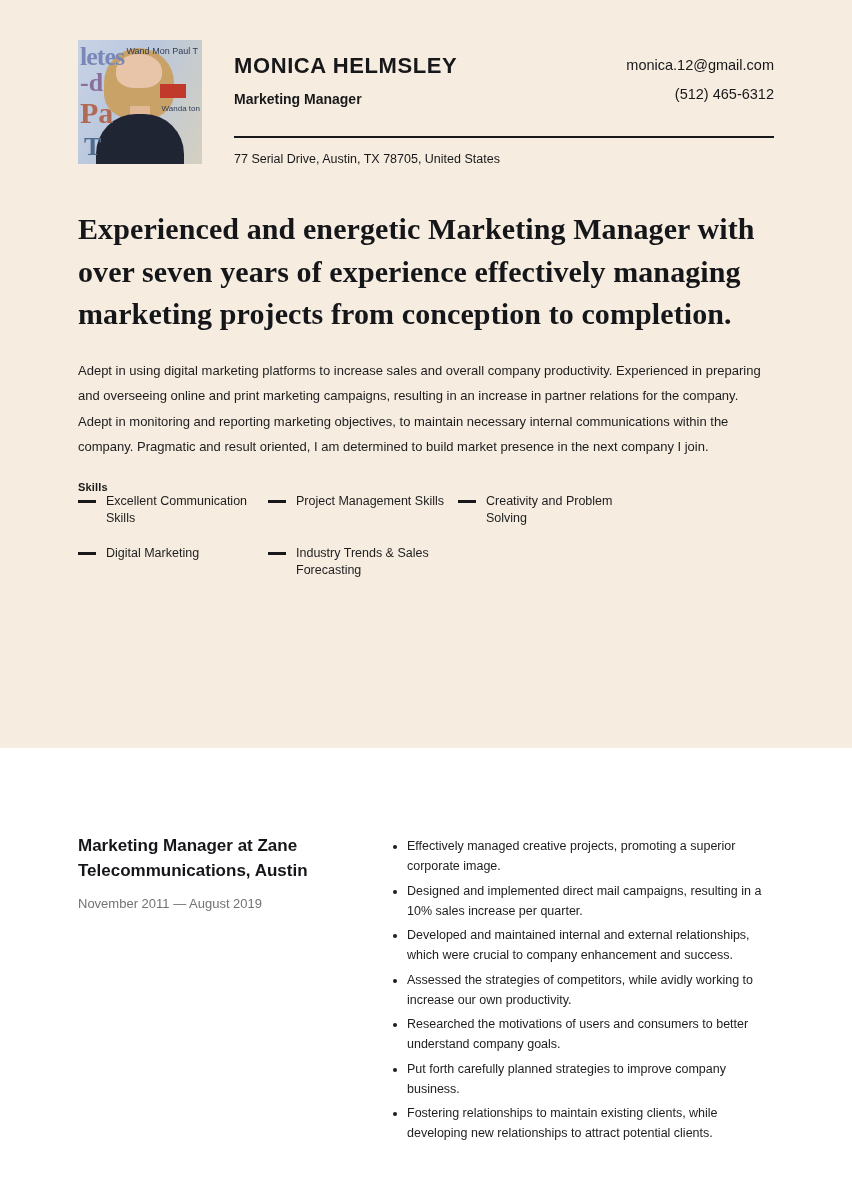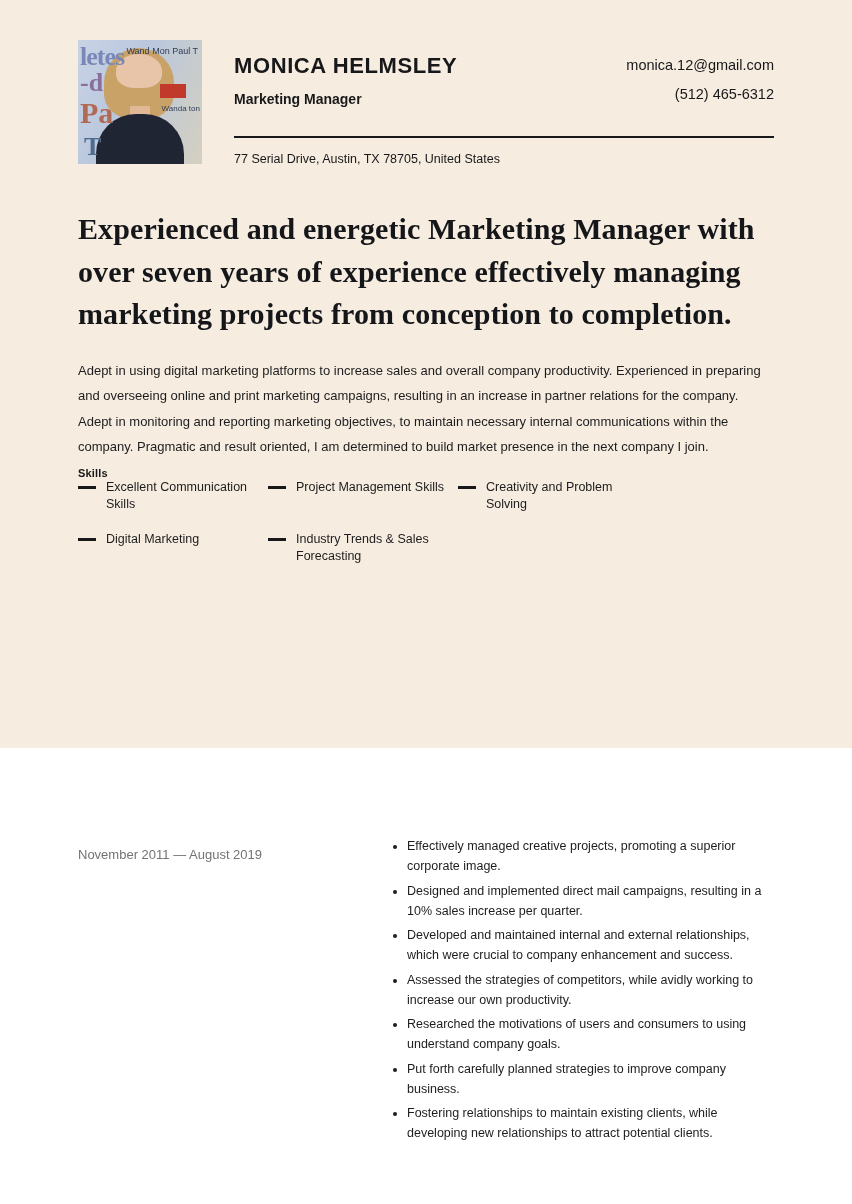--- a/index.html
+++ b/index.html
@@ -193,21 +193,21 @@
   }
 
   
   .section-label {
     font-size: 11px;
     font-weight: bold;
     color: #18181a;
     letter-spacing: 0.2px;
   }
   .skills-wrap {
-    margin-top: 8px;
+    margin-top: 22px;
   }
   .skills-grid {
     display: grid;
     grid-template-columns: 190px 190px 190px;
     column-gap: 0px;
     row-gap: 18px;
   }
   .skill {
     display: flex;
     align-items: flex-start;
@@ -331,31 +331,32 @@
         </div>
       </div>
     </div>
 
   </div>
 
   <div class="bottom-section">
 
     <div class="emp-grid">
       <div>
+        <div class="job-heading">Marketing Manager at Zane Telecommunications, Austin</div>
         <div class="job-dates">November 2011 — August 2019</div>
       </div>
       <div>
         <ul class="bullets">
           <li>Effectively managed creative projects, promoting a superior corporate image.</li>
           <li>Designed and implemented direct mail campaigns, resulting in a 10% sales increase per quarter.</li>
           <li>Developed and maintained internal and external relationships, which were crucial to company enhancement and success.</li>
           <li>Assessed the strategies of competitors, while avidly working to increase our own productivity.</li>
         </ul>
         <ul class="bullets bullets-second">
-          <li>Researched the motivations of users and consumers to using understand company goals.</li>
+          <li>Researched the motivations of users and consumers to better understand company goals.</li>
           <li>Put forth carefully planned strategies to improve company business.</li>
           <li>Fostering relationships to maintain existing clients, while developing new relationships to attract potential clients.</li>
         </ul>
       </div>
     </div>
   </div>
 
 </div>
 
 </body></html>

